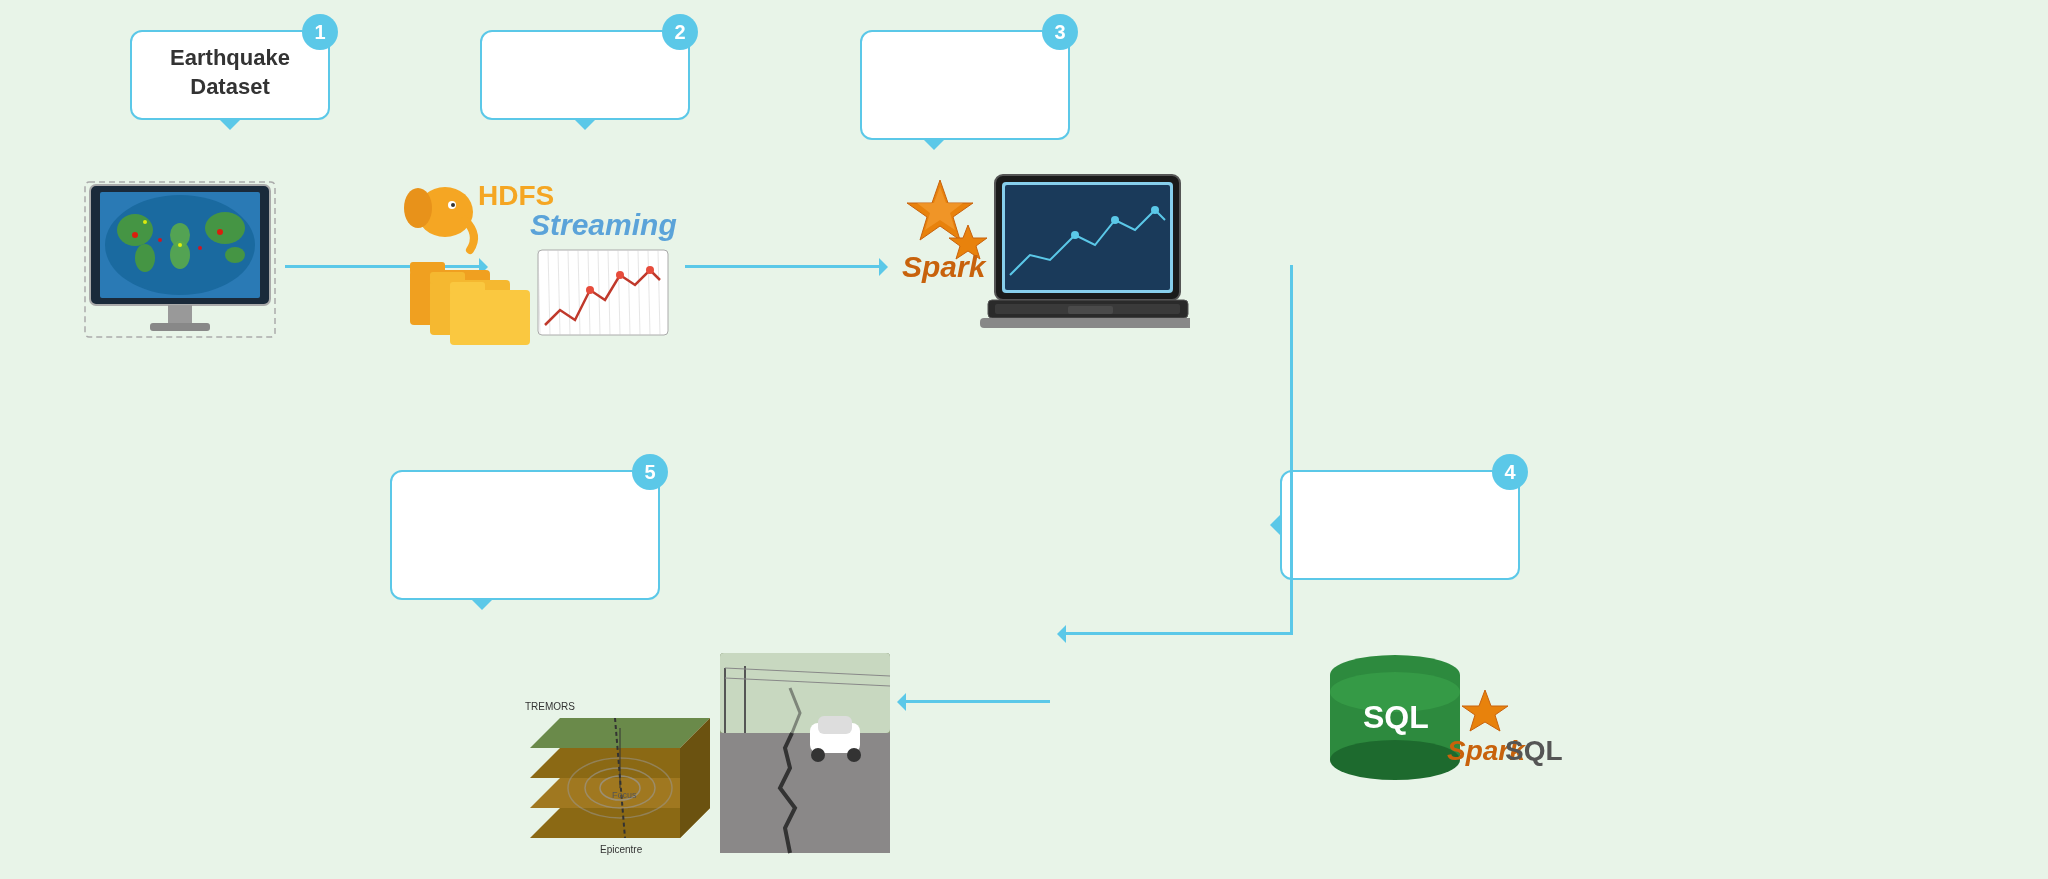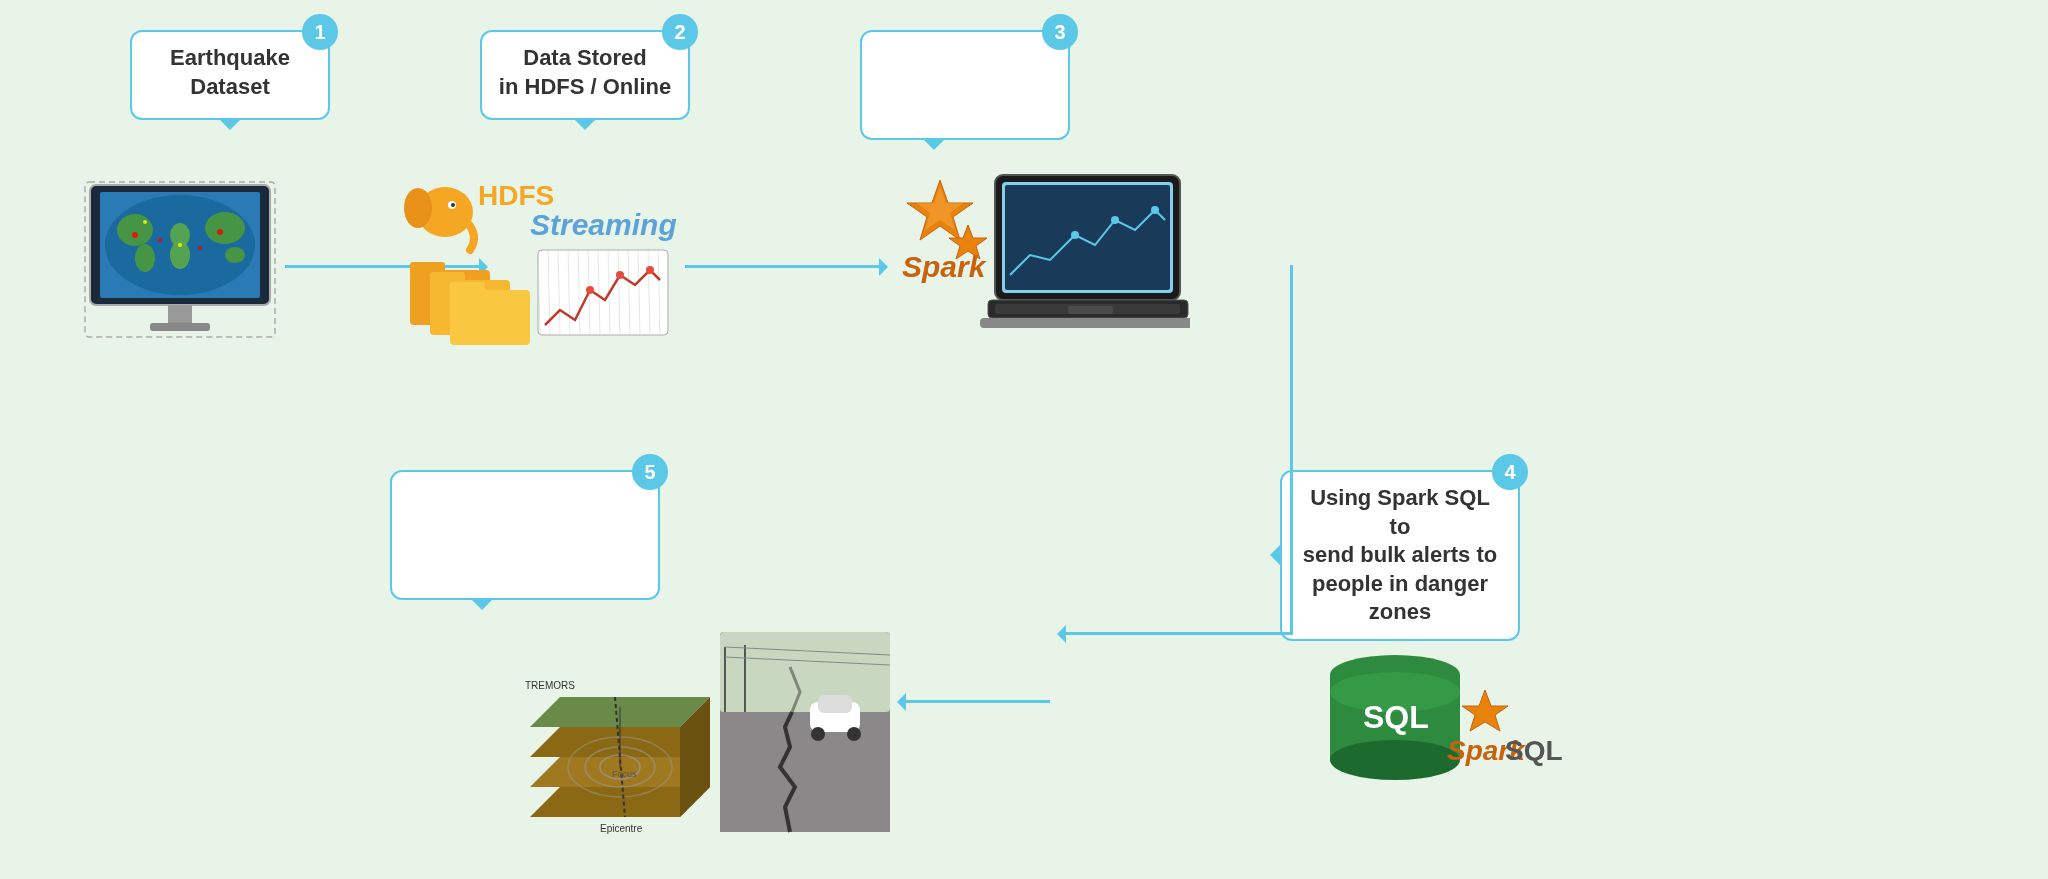--- a/index.html
+++ b/index.html
@@ -122,30 +122,28 @@
 <div class="diagram-container">
 
   <div class="bubble bubble-down" style="left: 130px; top: 30px; width: 200px; min-height: 90px;">
     <div class="step-number">1</div>
     <span>Earthquake
 Dataset</span>
   </div>
 
   <div class="bubble bubble-down" style="left: 480px; top: 30px; width: 210px; min-height: 90px;">
     <div class="step-number">2</div>
-    <span>Data Stored<br>in HDFS / Online</span>
   </div>
 
   <div class="bubble bubble-down-left" style="left: 860px; top: 30px; width: 210px; min-height: 110px;">
     <div class="step-number">3</div>
   </div>
 
   <div class="bubble bubble-left" style="left: 1280px; top: 470px; width: 240px; min-height: 110px;">
     <div class="step-number">4</div>
-    <span>Using Spark SQL to<br>send bulk alerts to<br>people in danger zones</span>
   </div>
 
   <div class="bubble bubble-down-left" style="left: 390px; top: 470px; width: 270px; min-height: 130px;">
     <div class="step-number">5</div>
   </div>
 
   <div class="icon-box" style="left: 80px; top: 180px;">
     <svg width="200" height="170">
 
       <rect x="10" y="5" width="180" height="120" rx="6" ry="6" fill="#1a2a3a" stroke="#aaa" stroke-width="2"></rect>
@@ -281,21 +279,21 @@
       <polygon points="190,60 196,76 213,76 200,85 205,101 190,92 175,101 180,85 167,76 184,76" fill="#e8820c" stroke="#c8620c" stroke-width="1"></polygon>
 
       <text x="152" y="130" font-size="28" font-style="italic" fill="#c8620c" font-family="Arial" font-weight="bold">Spark</text>
 
       <text x="210" y="130" font-size="28" fill="#555" font-family="Arial" font-weight="bold">SQL</text>
     </svg>
   </div>
 
   <div class="arrow arrow-h arrow-head-left" style="left: 900px; top: 700px; width: 150px;"></div>
 
-  <div class="icon-box" style="left: 520px; top: 617px; width: 380px; height: 220px;">
+  <div class="icon-box" style="left: 520px; top: 638px; width: 380px; height: 220px;">
     <svg width="380" height="220">
 
       <polygon points="10,200 160,200 190,170 40,170" fill="#8B6914"></polygon>
 
       <polygon points="10,170 160,170 190,140 40,140" fill="#A07820"></polygon>
 
       <polygon points="10,140 160,140 190,110 40,110" fill="#8B6914"></polygon>
 
       <polygon points="10,110 160,110 190,80 40,80" fill="#6a8a4a"></polygon>
 

